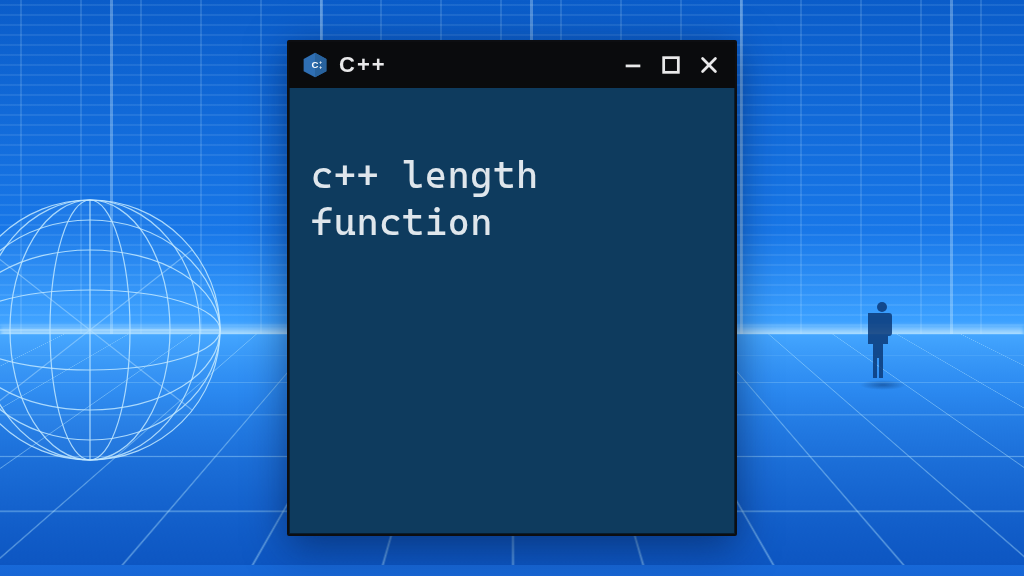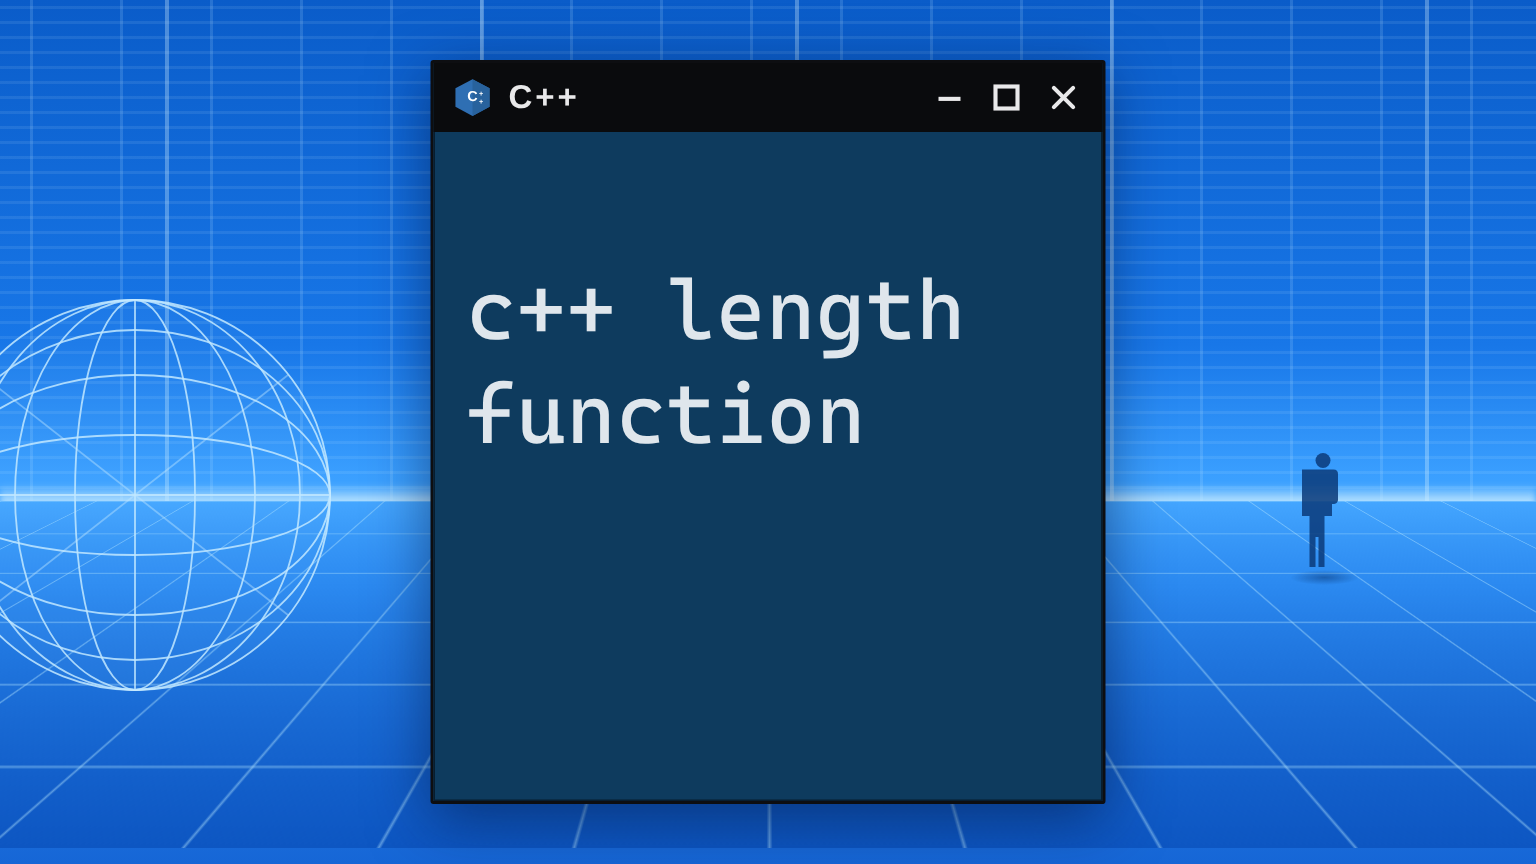--- a/index.html
+++ b/index.html
@@ -163,21 +163,21 @@
       color: #e9e9ea;
       cursor: pointer;
     }
     .ctrl svg { width: 22px; height: 22px; }
 
     .term-body {
       flex: 1;
       padding: 18px 22px;
       color: #dfe6ec;
       font-family: "Cascadia Mono", "Consolas", "Menlo", "DejaVu Sans Mono", monospace;
-      font-size: 56px;
+      font-size: 38px;
       line-height: 1.22;
       letter-spacing: 0.5px;
       white-space: pre-line;
     }
   </style>
 </head>
 <body>
 
 <div class="scene">
   <div class="streaks"></div>

